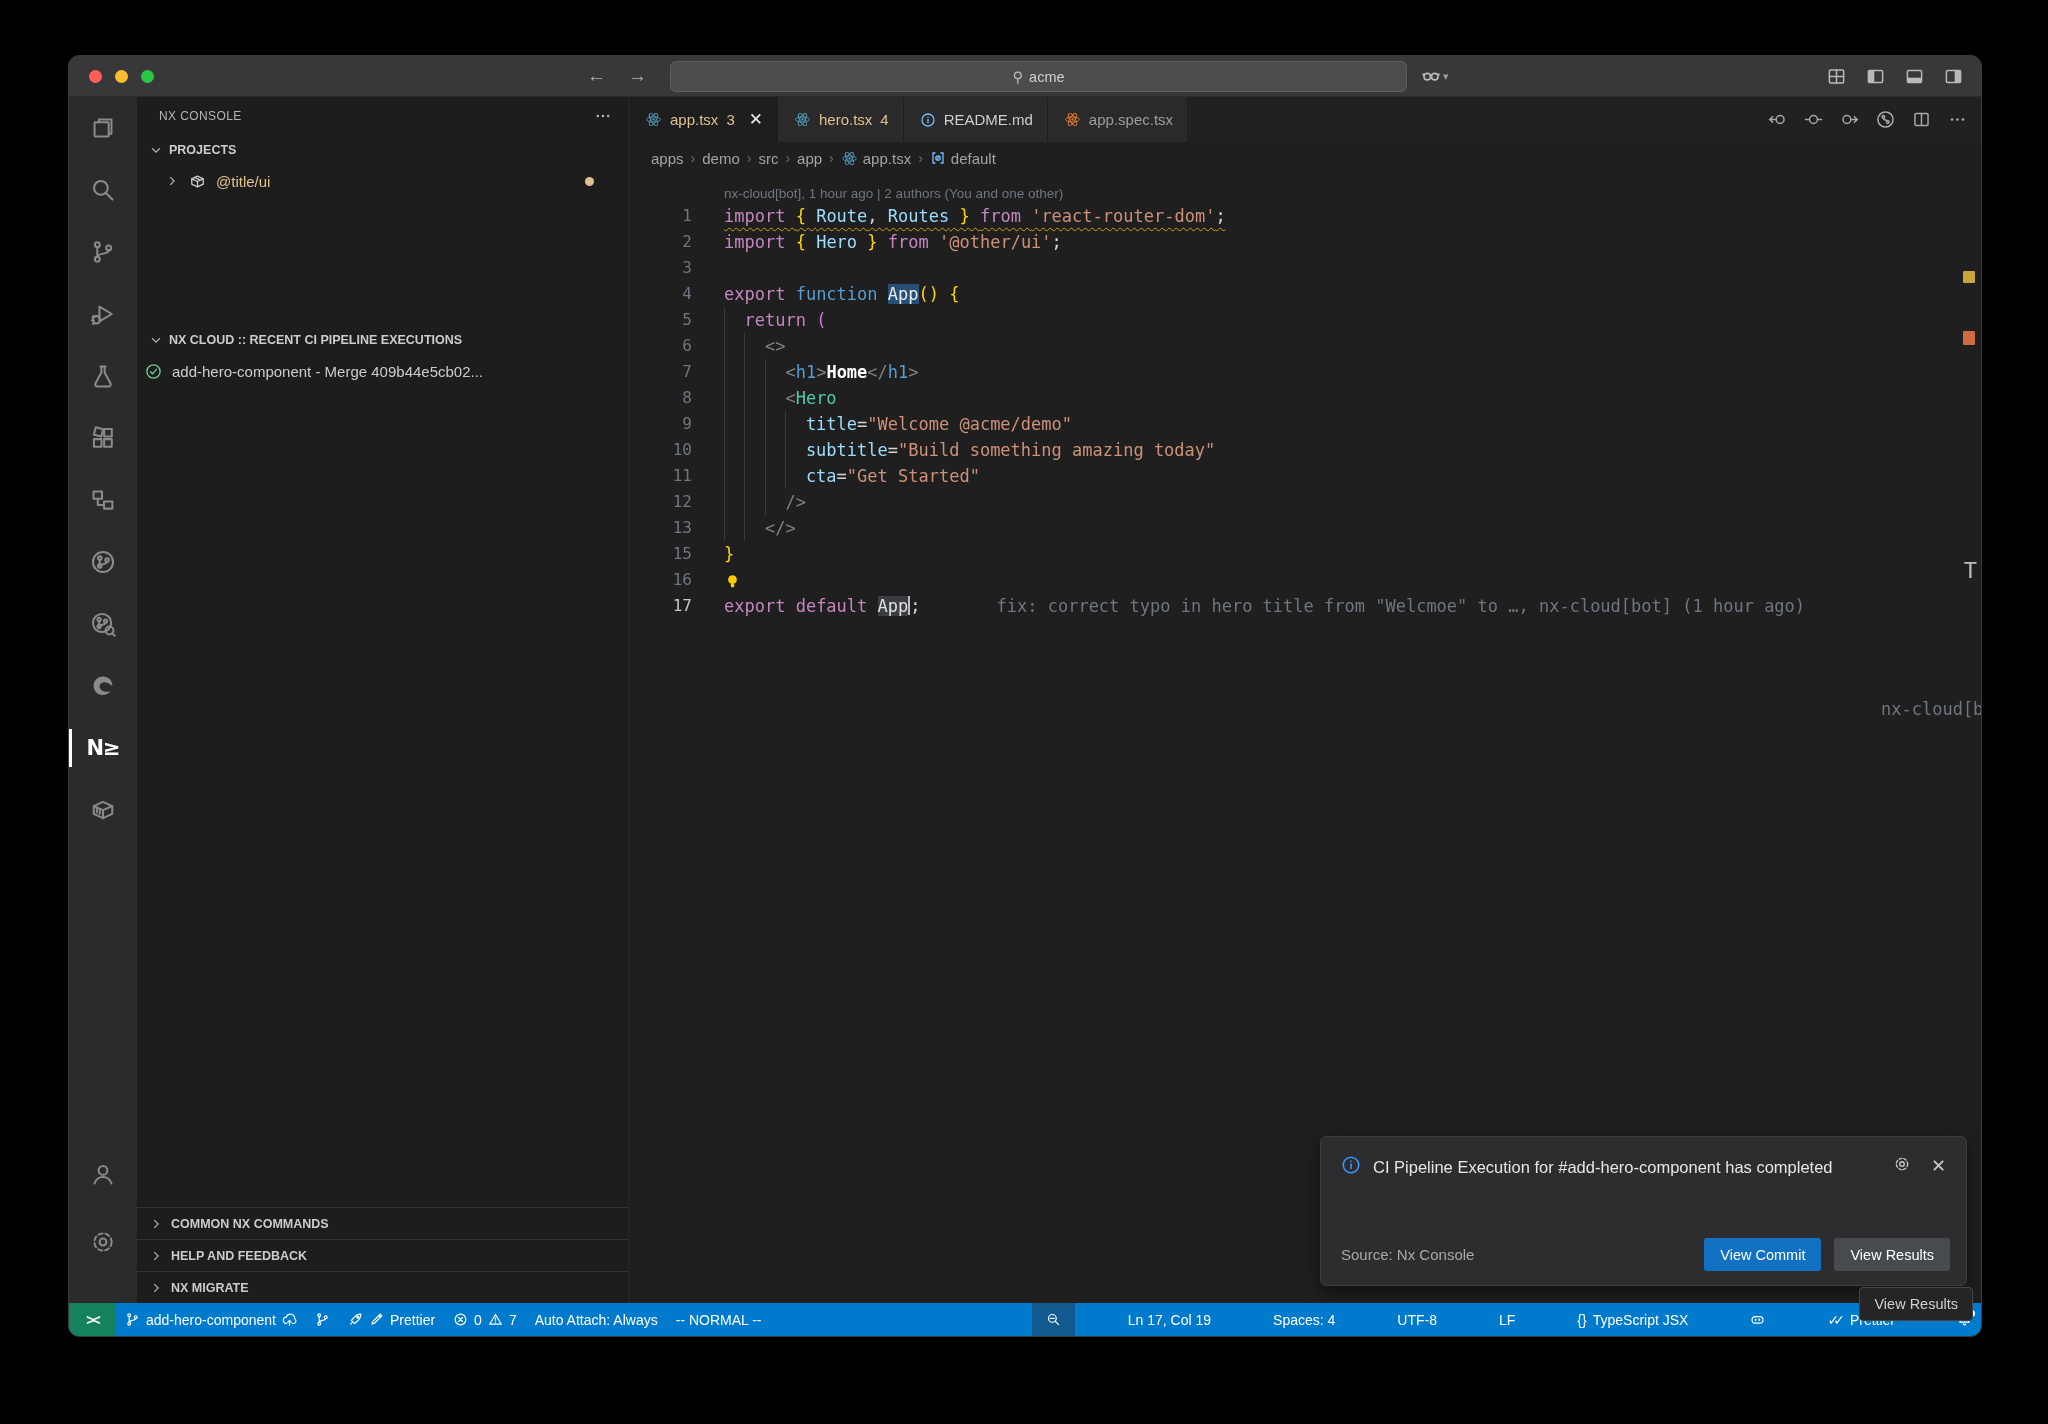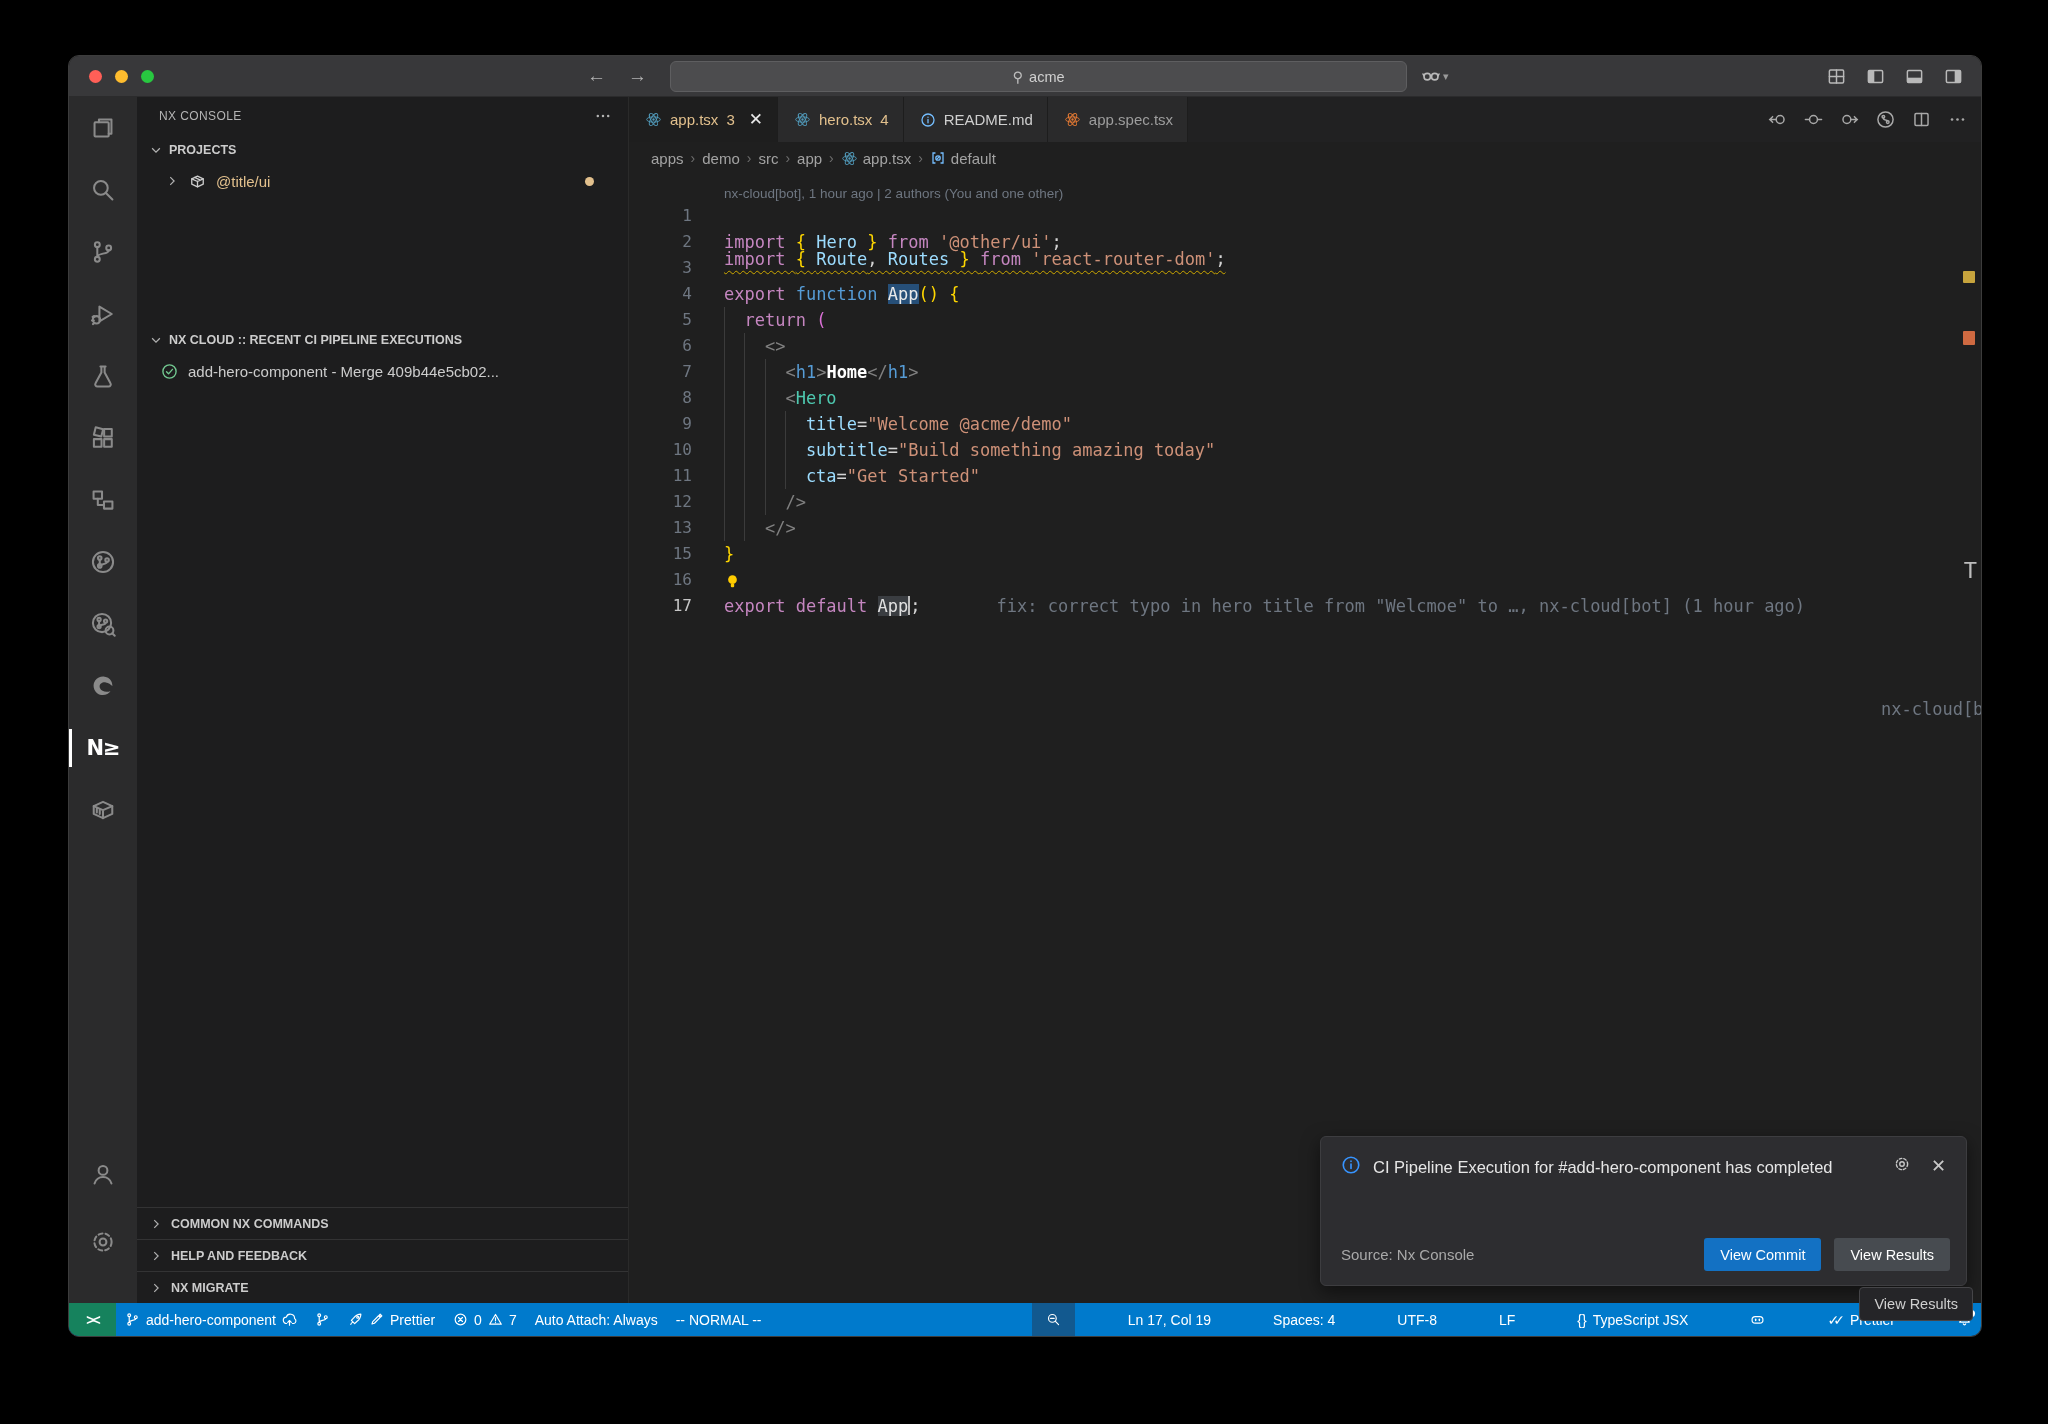--- a/index.html
+++ b/index.html
@@ -35,21 +35,21 @@
     border-right:1px solid #2a2a2a;position:relative;font-size:14px;color:#cccccc;}
   .sb-title{height:38px;display:flex;align-items:center;padding:0 16px 0 22px;color:#b4b4b4;
     font-size:12px;letter-spacing:.4px;}
   .sb-title .more{margin-left:auto;color:#b4b4b4;}
   .sec-head{height:30px;display:flex;align-items:center;gap:6px;padding-left:12px;font-weight:bold;
     font-size:12.5px;color:#cccccc;}
   .tree-item{height:32px;display:flex;align-items:center;padding-left:28px;gap:10px;}
   .tree-item .lbl{font-size:15px;}
   .tree-item.mod .lbl{color:var(--modified);}
   .dot{width:9px;height:9px;border-radius:50%;background:var(--modified);margin-left:auto;margin-right:34px;}
-  .ci-item{height:32px;display:flex;align-items:center;padding-left:24px;gap:10px;font-size:15px;color:#cccccc;}
+  .ci-item{height:32px;display:flex;align-items:center;padding-left:8px;gap:10px;font-size:15px;color:#cccccc;}
   .sb-bottom{margin-top:auto;}
   .collapsed-row{height:31px;display:flex;align-items:center;gap:8px;padding-left:12px;font-weight:bold;
     font-size:12.5px;color:#cccccc;border-top:1px solid #333334;}
   .chev{color:#b0b0b0;}
   
   .editor{flex:1;display:flex;flex-direction:column;position:relative;background:var(--editor);min-width:0;}
   .tabbar{height:45px;background:var(--tabbar);display:flex;align-items:stretch;flex:0 0 45px;position:relative;}
   .tab{display:flex;align-items:center;gap:8px;padding:0 14px 0 16px;background:var(--tabinactive);
     border-right:1px solid #1d1d1d;font-size:15px;color:#cfcfcf;}
   .tab.active{background:var(--tabactive);}
@@ -445,21 +445,21 @@
               <path d="M6.4 9.6l3.2-3.2"></path>
             </svg>
             <span>default</span>
           </div>
         </div>
       <div class="code-region" id="code-region">
         <div class="blame-top">nx-cloud[bot], 1 hour ago | 2 authors (You and one other)</div>
         <div class="code-lines" id="code-lines">
             <div class="cl">
               <span class="num">1</span>
-              <span class="ltext" style="padding-left: 0ch; margin-top: 43px;"><span class="squig"><span class="tk-kw">import </span><span class="tk-b1">{ </span><span class="tk-vr">Route</span><span class="tk-pu">, </span><span class="tk-vr">Routes</span><span class="tk-b1"> } </span><span class="tk-kw">from </span><span class="tk-st">'react-router-dom'</span><span class="tk-pu">;</span></span></span>
+              <span class="ltext" style="padding-left: 0ch;"><span class="squig"><span class="tk-kw">import </span><span class="tk-b1">{ </span><span class="tk-vr">Route</span><span class="tk-pu">, </span><span class="tk-vr">Routes</span><span class="tk-b1"> } </span><span class="tk-kw">from </span><span class="tk-st">'react-router-dom'</span><span class="tk-pu">;</span></span></span>
             </div>
             <div class="cl">
               <span class="num">2</span>
               <span class="ltext" style="padding-left: 0ch;"><span class="tk-kw">import </span><span class="tk-b1">{ </span><span class="tk-vr">Hero</span><span class="tk-b1"> } </span><span class="tk-kw">from </span><span class="tk-st">'@other/ui'</span><span class="tk-pu">;</span></span>
             </div>
             <div class="cl">
               <span class="num">3</span>
               <span class="ltext" style="padding-left: 0ch;"></span>
             </div>
             <div class="cl">

